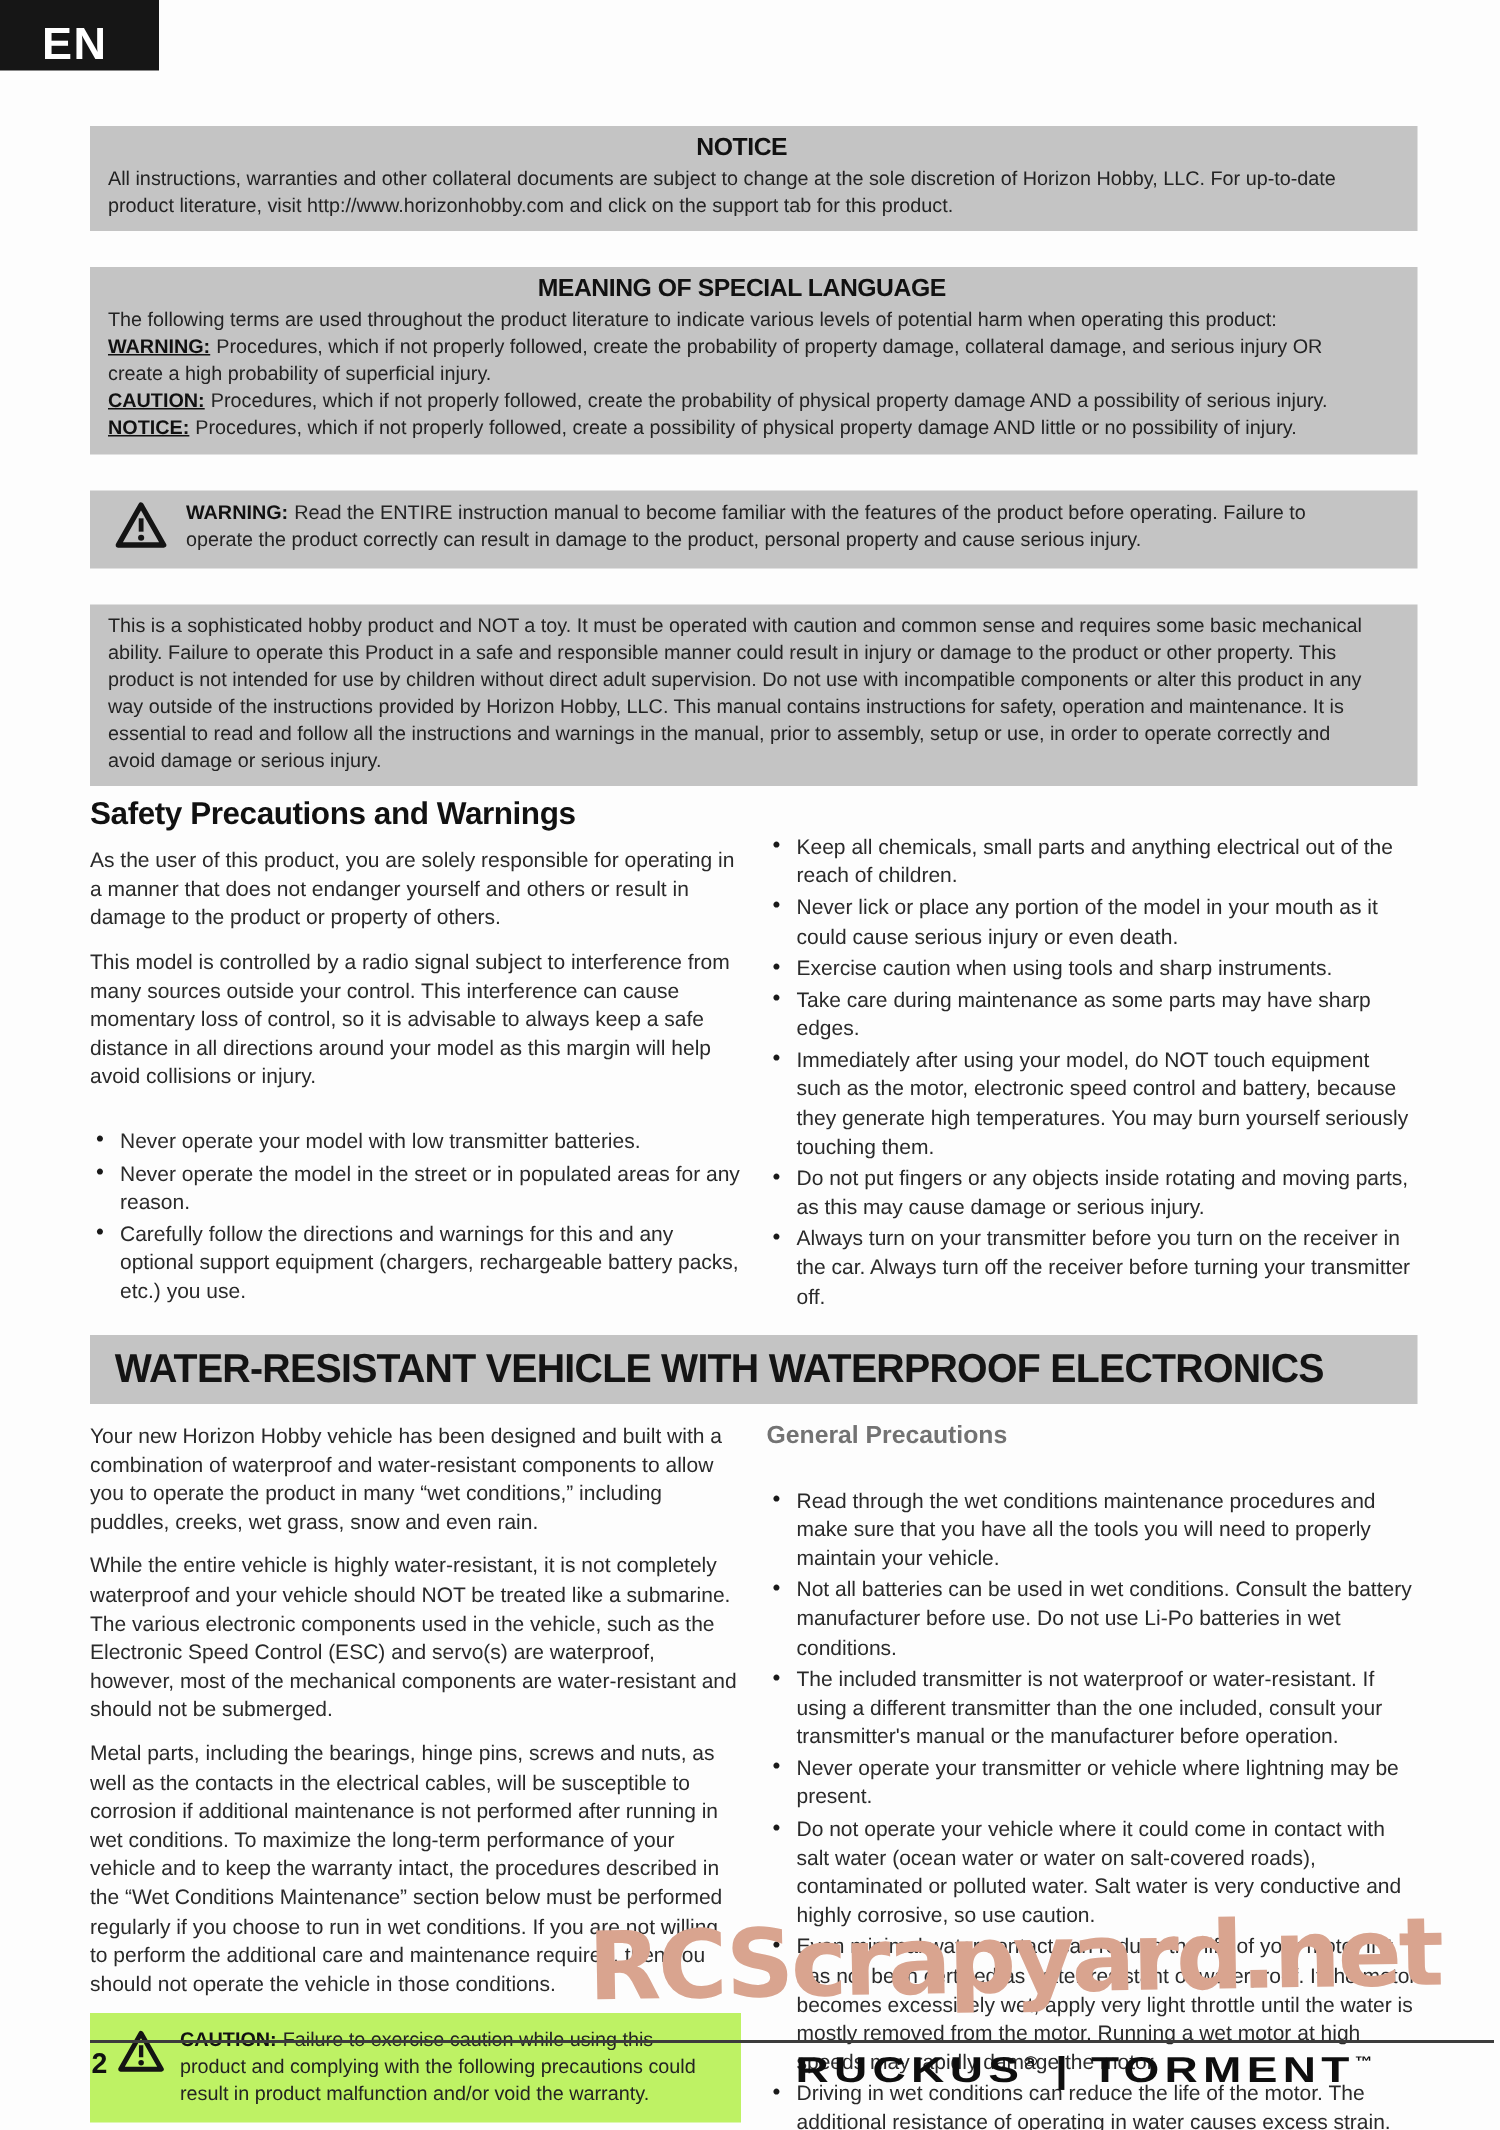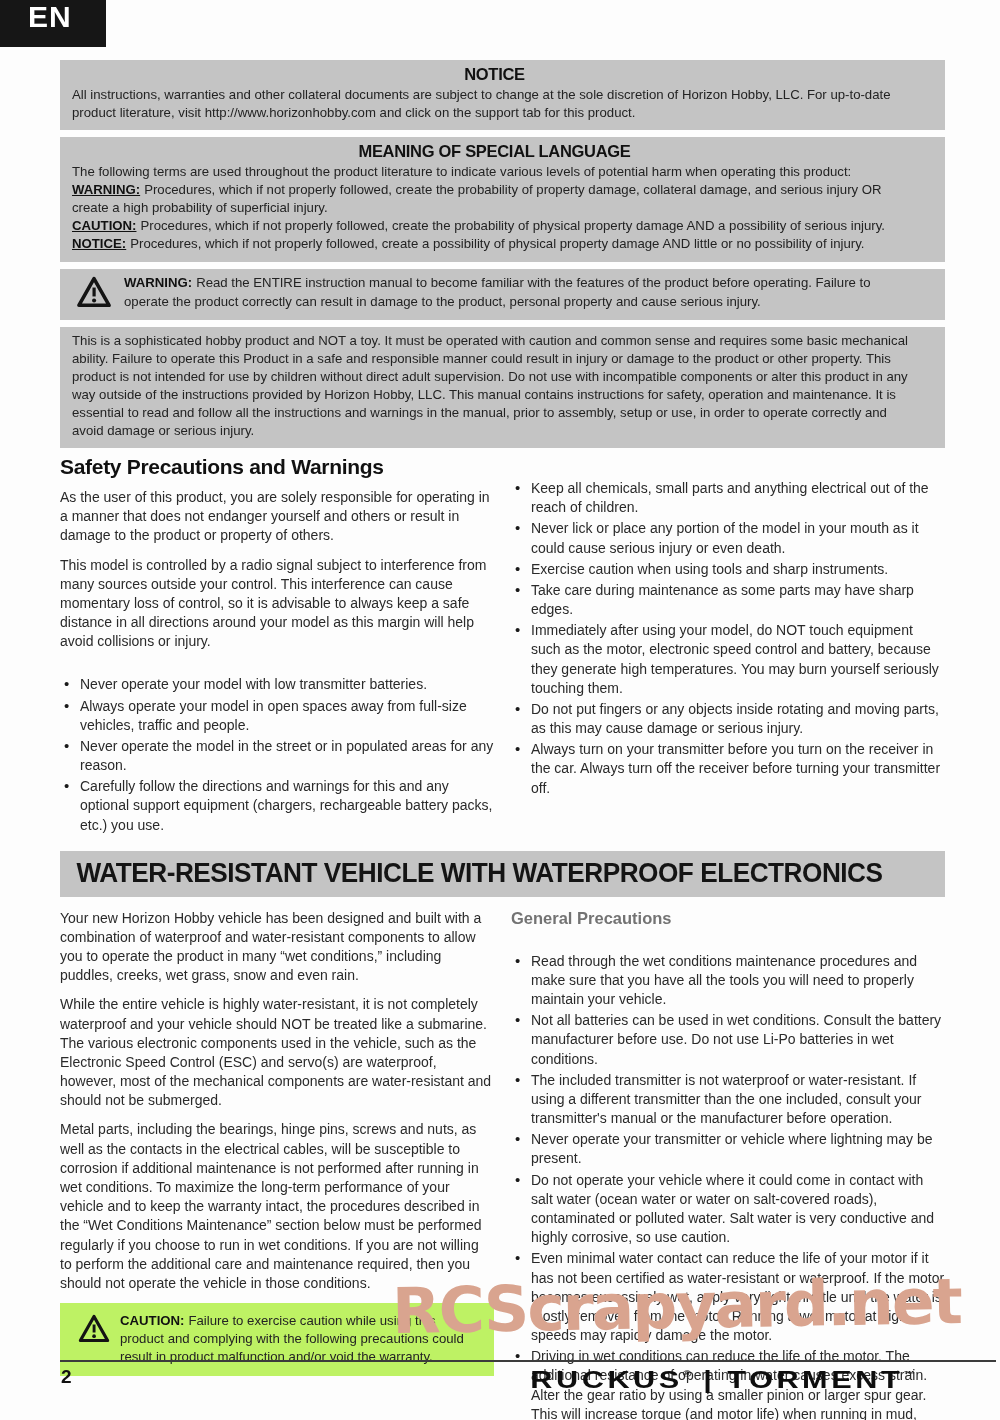--- a/index.html
+++ b/index.html
@@ -10,28 +10,29 @@
     background: #fdfdfd;
     font-family: "Liberation Sans", sans-serif;
     color: #222;
     overflow: hidden;
   }
   .en-badge {
     position: absolute; top: 0; left: 0;
     width: 106px; height: 47px;
     background: #161616; color: #fff;
     font-size: 30px; font-weight: bold; letter-spacing: 1px;
-    display: flex; align-items: flex-start; padding-left: 28px;
+    display: flex; align-items: flex-end; padding-left: 28px;
   }
   .page { position: absolute; left: 60px; top: 60px; width: 885px; }
 
   .gray-box {
     background: #c4c4c4;
     padding: 5px 28px 8px 12px;
     margin-bottom: 7px;
+    margin-top: 24px;
   }
   .box-title {
     text-align: center; font-weight: bold; font-size: 16.5px;
     letter-spacing: -0.3px; color: #111; margin-bottom: 2px;
   }
   .box-text { font-size: 13.2px; line-height: 1.37; color: #232323; }
   .term-line { font-size: 13.2px; line-height: 1.37; color: #232323; }
   .term-label { font-weight: bold; text-decoration: underline; color: #111; margin-right: 4px; }
   .bold-label { font-weight: bold; color: #111; margin-right: 4px; }
 
@@ -147,21 +148,20 @@
   </div>
 
 
   <div class="cols">
     <div class="col">
       <h2 class="section-heading">Safety Precautions and Warnings</h2>
       <p class="para">As the user of this product, you are solely responsible for operating in a manner that does not endanger yourself and others or result in damage to the product or property of others.</p>
       <p class="para">This model is controlled by a radio signal subject to interference from many sources outside your control. This interference can cause momentary loss of control, so it is advisable to always keep a safe distance in all directions around your model as this margin will help avoid collisions or injury.</p>
       <ul class="bullets">
         <li>Never operate your model with low transmitter batteries.</li>
-        <li>Always operate your model in open spaces away from full-size vehicles, traffic and people.</li>
         <li>Never operate the model in the street or in populated areas for any reason.</li>
         <li>Carefully follow the directions and warnings for this and any optional support equipment (chargers, rechargeable battery packs, etc.) you use.</li>
       </ul>
     </div>
     <div class="col">
       <ul class="bullets">
         <li>Keep all chemicals, small parts and anything electrical out of the reach of children.</li>
         <li>Never lick or place any portion of the model in your mouth as it could cause serious injury or even death.</li>
         <li>Exercise caution when using tools and sharp instruments.</li>
         <li>Take care during maintenance as some parts may have sharp edges.</li>

